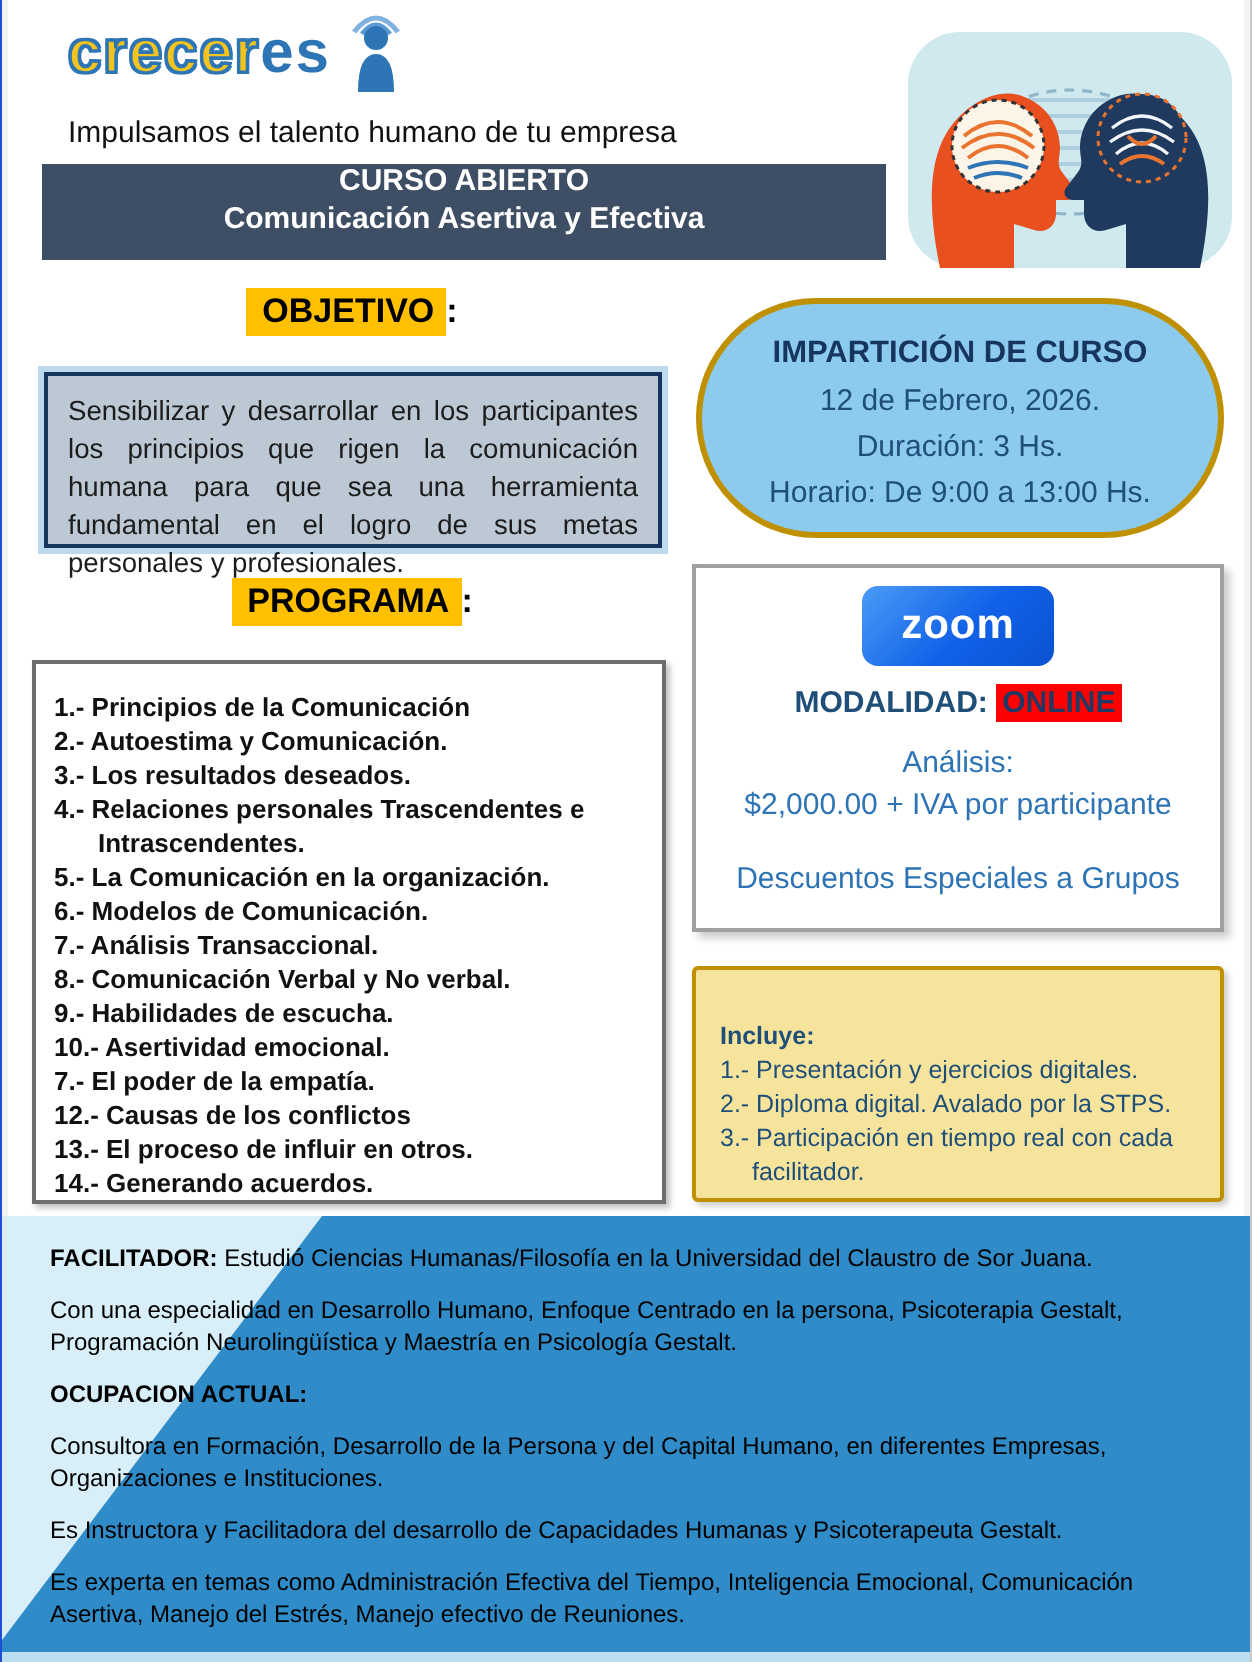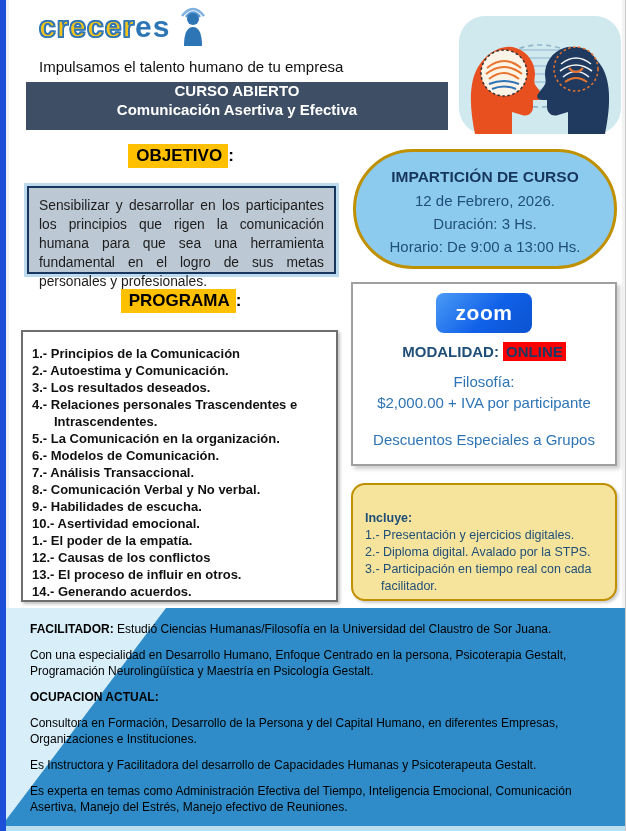--- a/index.html
+++ b/index.html
@@ -1,21 +1,21 @@
 <!DOCTYPE html>
 <html><head>
 <meta charset="utf-8">
 <style>
   * { margin:0; padding:0; box-sizing:border-box; }
   html,body { background:#eee; }
   body { font-family:"Liberation Sans", sans-serif; }
   .page {
     position:relative; width:626px; height:831px; margin:0 auto;
     background:#fff; overflow:hidden;
-    border-left:6px solid #1d4ed8; border-right:1px solid #c9c9c9;
+    border-left:1px solid #1d4ed8; border-right:1px solid #c9c9c9;
     box-shadow: inset 3px 0 0 #f3f3f3, inset -3px 0 0 #f3f3f3;
   }
 
   
   .logo-row { position:absolute; left:33px; top:12px; display:flex; align-items:flex-start; }
   .logo-word { font-weight:bold; font-size:30px; letter-spacing:1px; line-height:1; }
   .logo-crecer { color:#f2c41d; -webkit-text-stroke:1.4px #2e75b6;
                  text-shadow:-1px -1px 0 #2e75b6, 1px -1px 0 #2e75b6, -1px 1px 0 #2e75b6, 1px 1px 0 #2e75b6; }
   .logo-es { color:#2e75b6; }
   .logo-person { margin-left:6px; margin-top:-8px; }
@@ -81,21 +81,21 @@
     line-height:40px; letter-spacing:.5px;
   }
   .modalidad-line { font-size:15px; font-weight:bold; color:#1f4e79; margin-bottom:11px; }
   .modalidad-line .online { background:#ff0000; color:#1f3864; padding:1px 3px; }
   .inversion { font-size:15px; color:#2e74b5; line-height:21px; }
   .descuentos { font-size:15px; color:#2e74b5; margin-top:18px; }
 
   
   .incluye-box {
     position:absolute; left:345px; top:483px; width:266px; height:118px;
-    background:#f6e49c; border:2px solid #bf9000; border-radius:14px;
+    background:#f6e49c; border:2px solid #bf9000; border-radius:3px;
     box-shadow:2px 2px 3px rgba(0,0,0,.2); padding:25px 10px 0 12px;
   }
   .incluye-box .inc-title { font-size:12.5px; font-weight:bold; color:#1f4e79; line-height:17px; }
   .incluye-box ul { list-style:none; }
   .incluye-box li { font-size:12.5px; color:#1f4e79; line-height:17px;
                     padding-left:16px; text-indent:-16px; }
 
   
   .facilitador {
     position:absolute; left:0; top:608px; width:626px; height:223px;
@@ -198,34 +198,34 @@
       <li>1.- Principios de la Comunicación</li>
       <li>2.- Autoestima y Comunicación.</li>
       <li>3.- Los resultados deseados.</li>
       <li>4.- Relaciones personales Trascendentes e Intrascendentes.</li>
       <li>5.- La Comunicación en la organización.</li>
       <li>6.- Modelos de Comunicación.</li>
       <li>7.- Análisis Transaccional.</li>
       <li>8.- Comunicación Verbal y No verbal.</li>
       <li>9.- Habilidades de escucha.</li>
       <li>10.- Asertividad emocional.</li>
-      <li>1.- El poder de la empatía.</li>
+      <li>7.- El poder de la empatía.</li>
       <li>12.- Causas de los conflictos</li>
       <li>13.- El proceso de influir en otros.</li>
       <li>14.- Generando acuerdos.</li>
     </ol>
   </div>
 
   <div class="modalidad-box">
     <div class="zoom-logo">zoom</div>
     <div class="modalidad-line">
       <span>MODALIDAD:</span>
       <span class="online">ONLINE</span>
     </div>
-    <div class="inversion">Filosofía:</div>
+    <div class="inversion">Análisis:</div>
     <div class="inversion">$2,000.00 + IVA por participante</div>
     <div class="descuentos">Descuentos Especiales a Grupos</div>
   </div>
 
   <div class="incluye-box">
     <div class="inc-title">Incluye:</div>
     <ul>
       <li>1.- Presentación y ejercicios digitales.</li>
       <li>2.- Diploma digital. Avalado por la STPS.</li>
       <li>3.- Participación en tiempo real con cada facilitador.</li>

